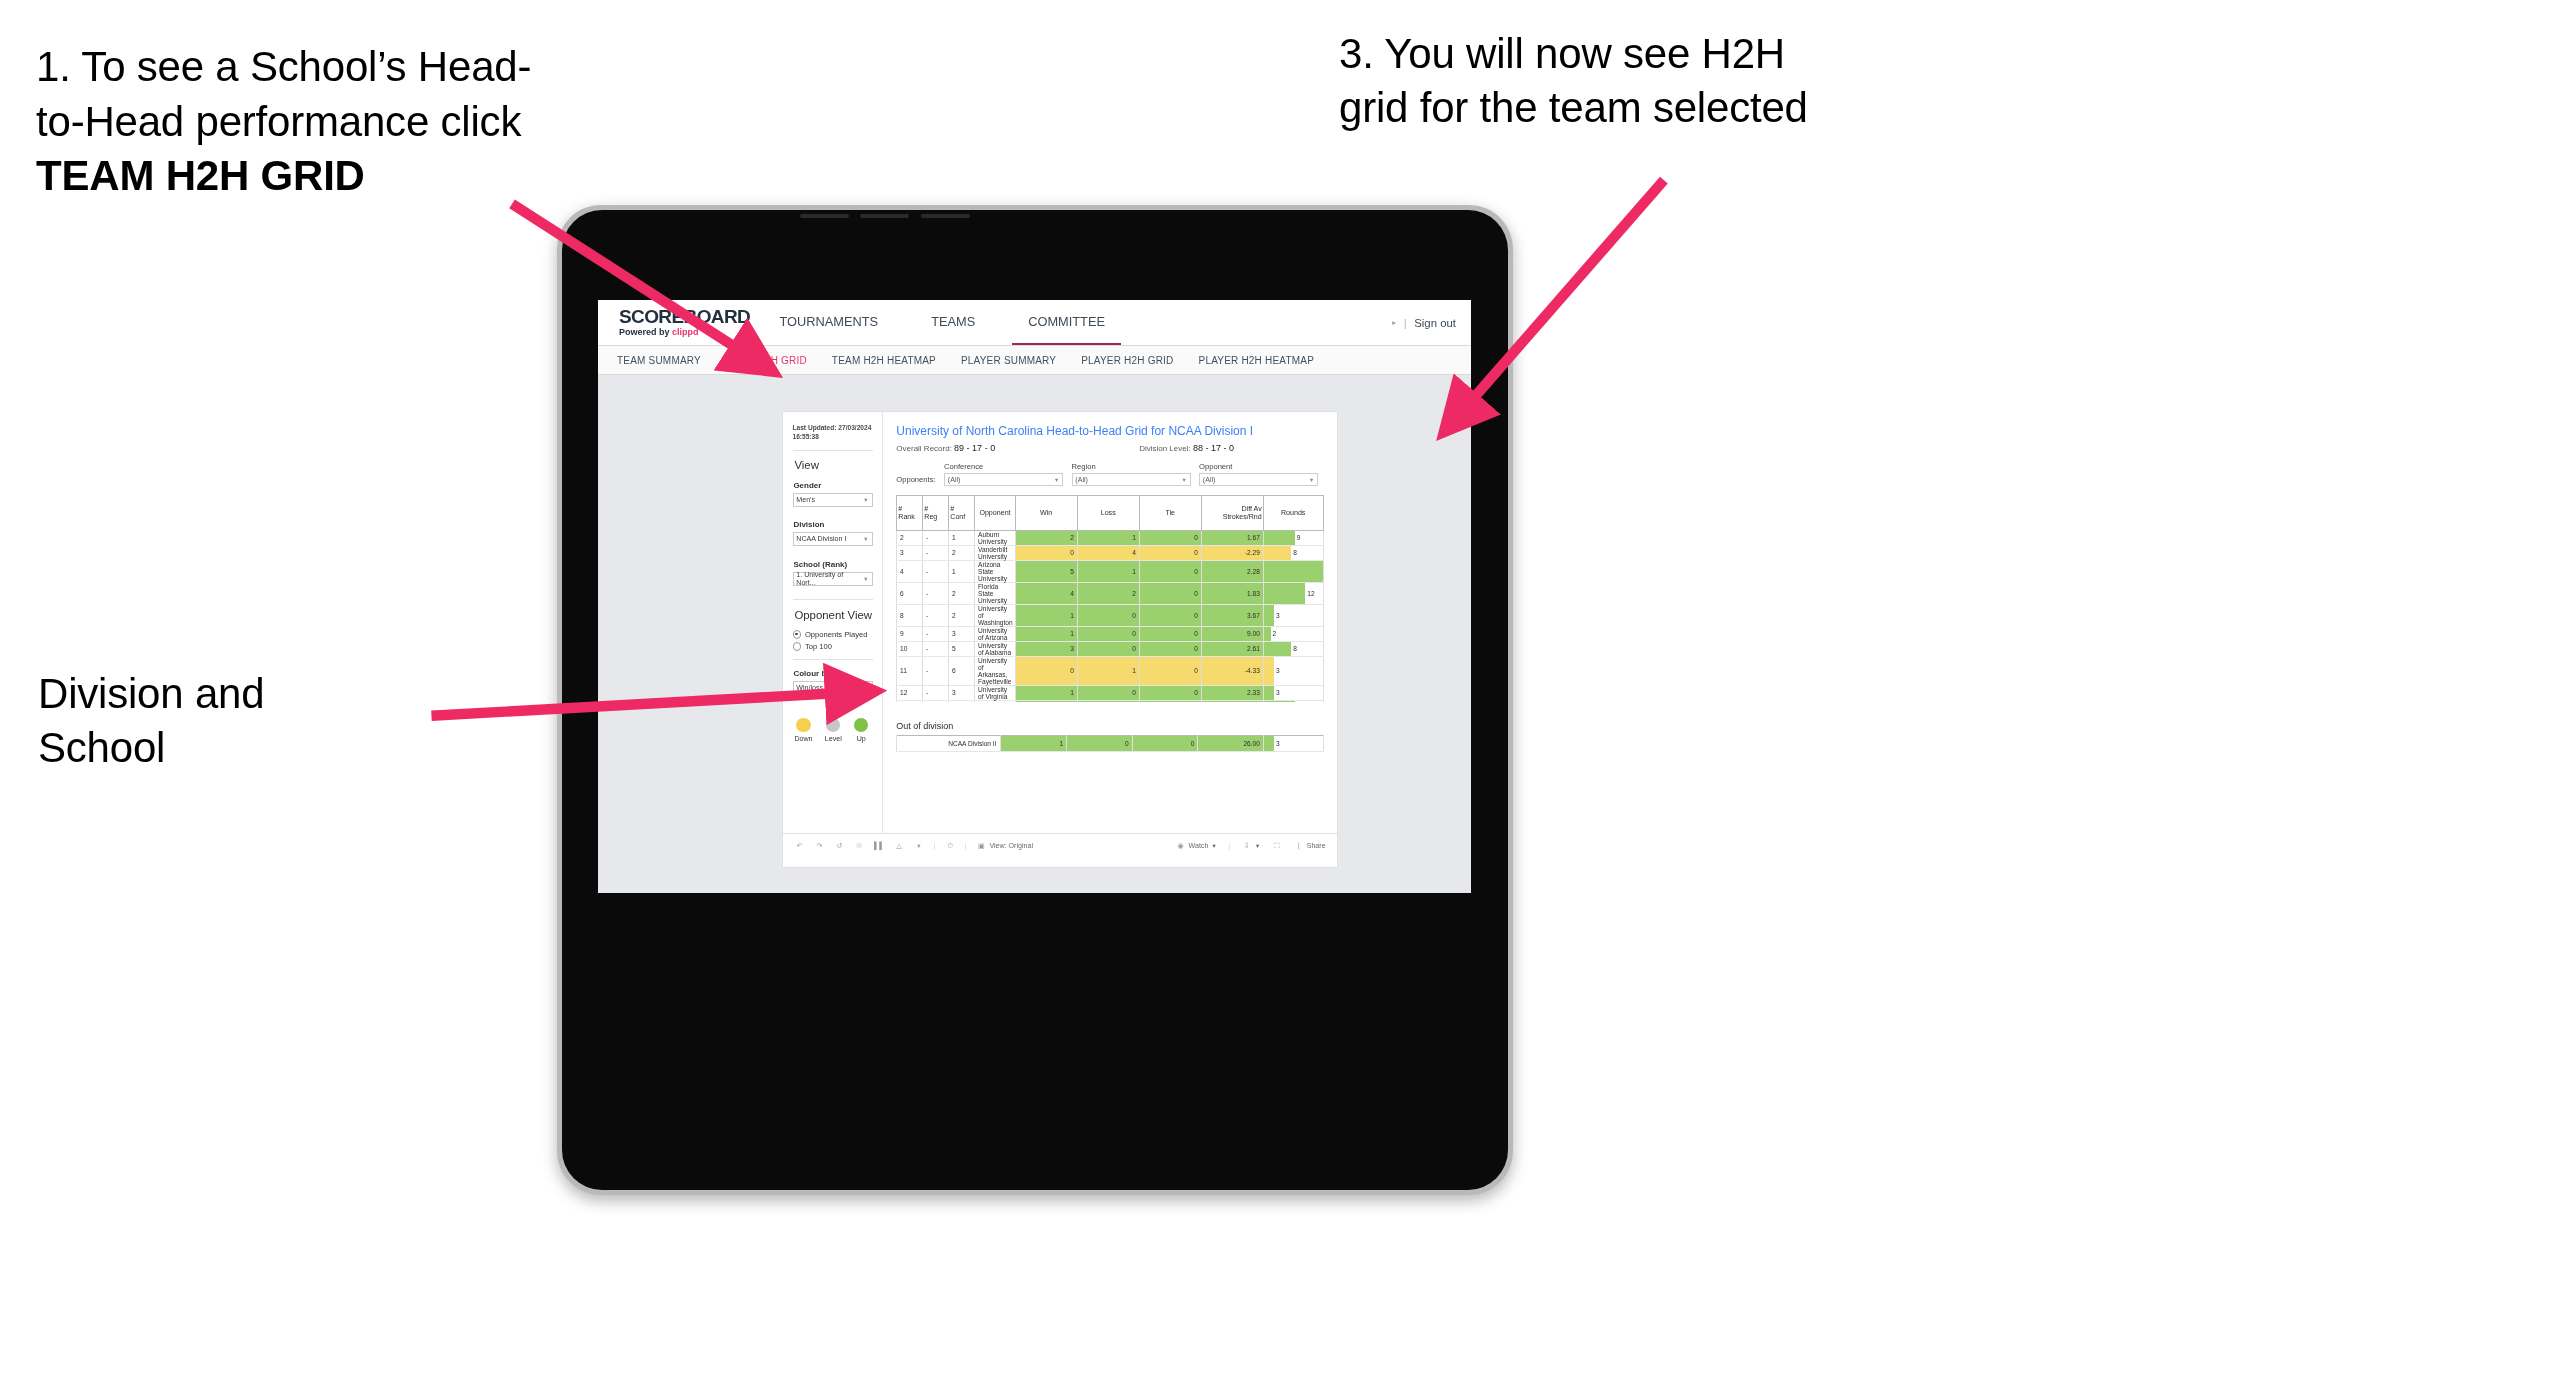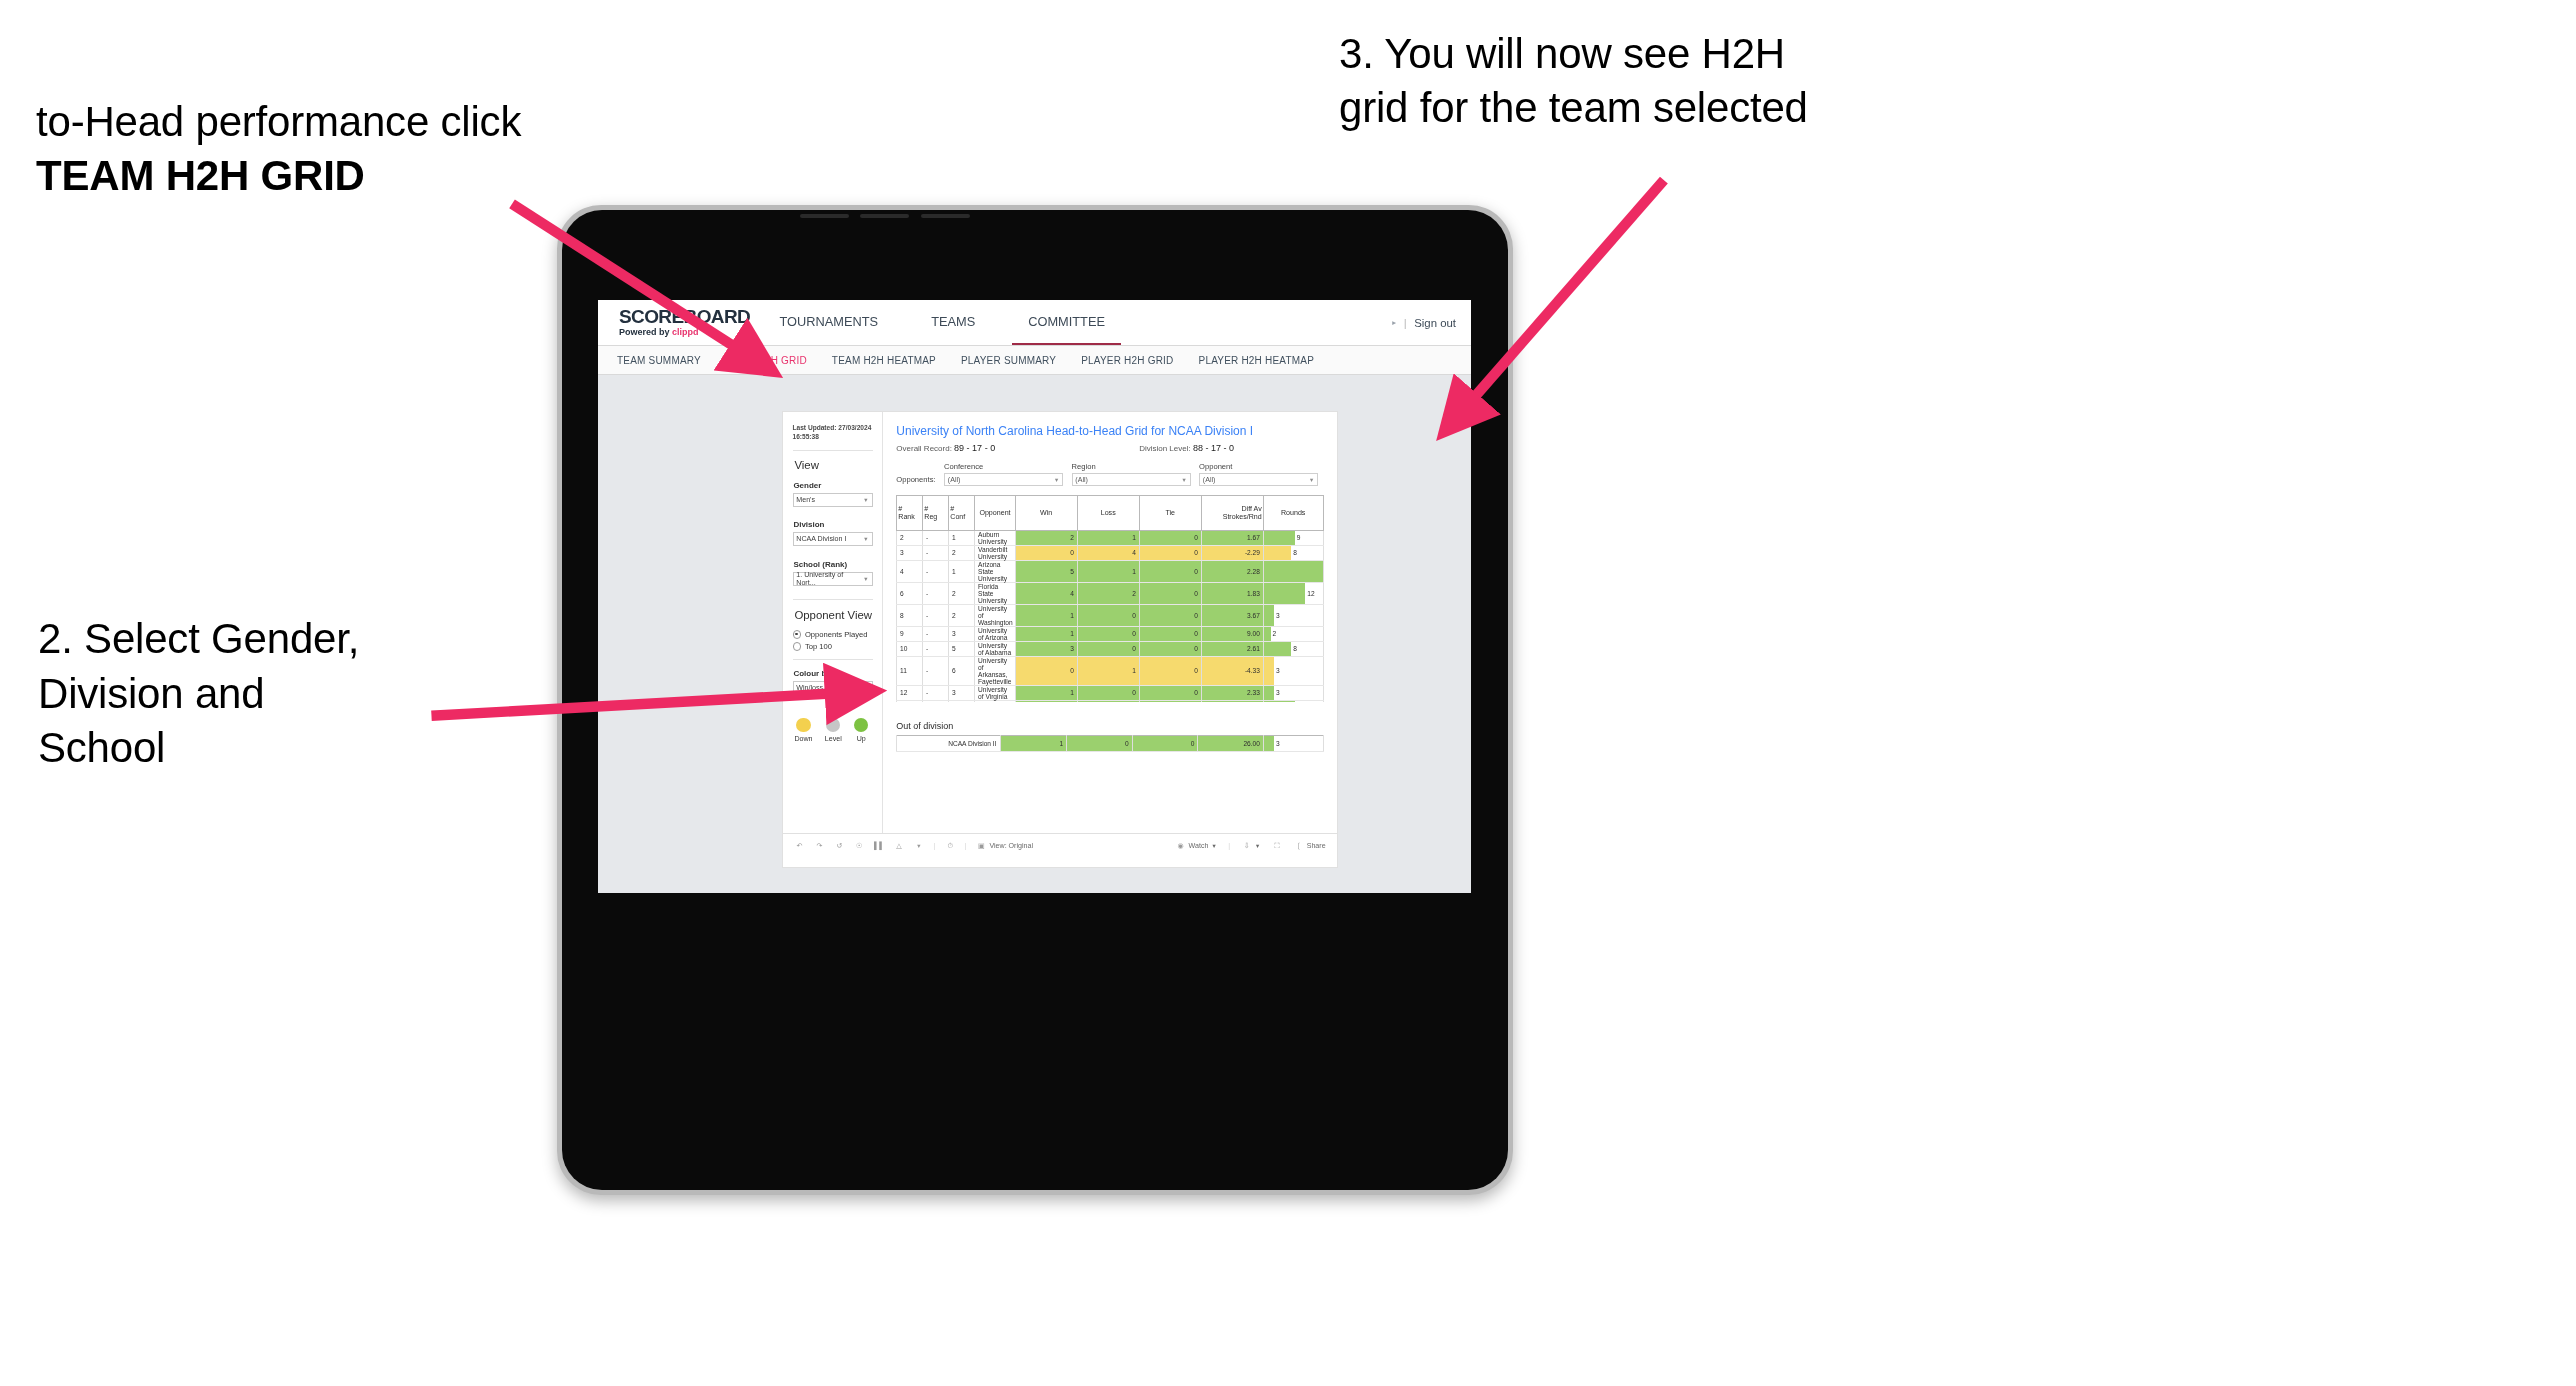--- a/index.html
+++ b/index.html
@@ -103,27 +103,27 @@
              padding:0 11.4px;gap:9.5px;font-size:7.1px;color:#6a6a6a;}
   .bb-ico{width:10.4px;height:10.4px;display:inline-flex;align-items:center;justify-content:center;color:#9a9a9a;}
   .bb-sep{color:#d5d5d5;}
   .bb-right{margin-left:auto;display:flex;align-items:center;gap:11.4px;}
   .bb-item{display:flex;align-items:center;gap:2.8px;}
 </style>
 </head>
 <body>
 
 <div class="anno" id="anno-1">
-  <br>
+  <span>1. To see a School’s Head-</span><br>
   <span>to-Head performance click</span><br>
   <b>TEAM H2H GRID</b>
 </div>
 
 <div class="anno" id="anno-2">
-  <span>2. Select Gender,</span><br>
+  <br>
   <span>Division and</span><br>
   <span>School</span>
 </div>
 
 <div class="anno" id="anno-3">
   <span>3. You will now see H2H</span><br>
   <span>grid for the team selected</span>
 </div>
 
 <div id="tablet">

